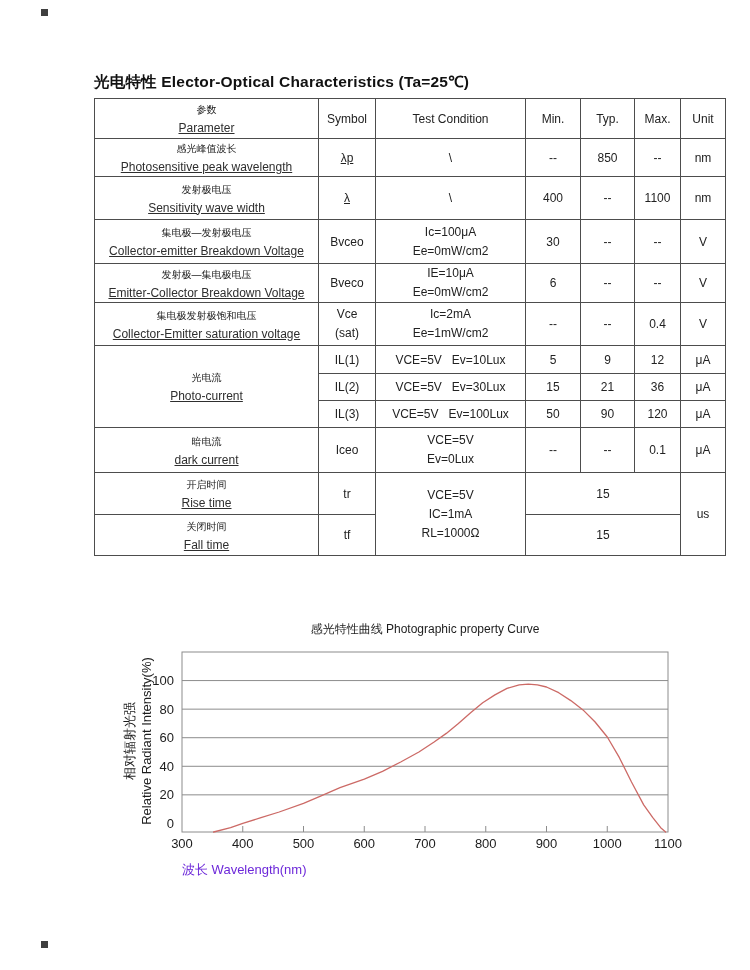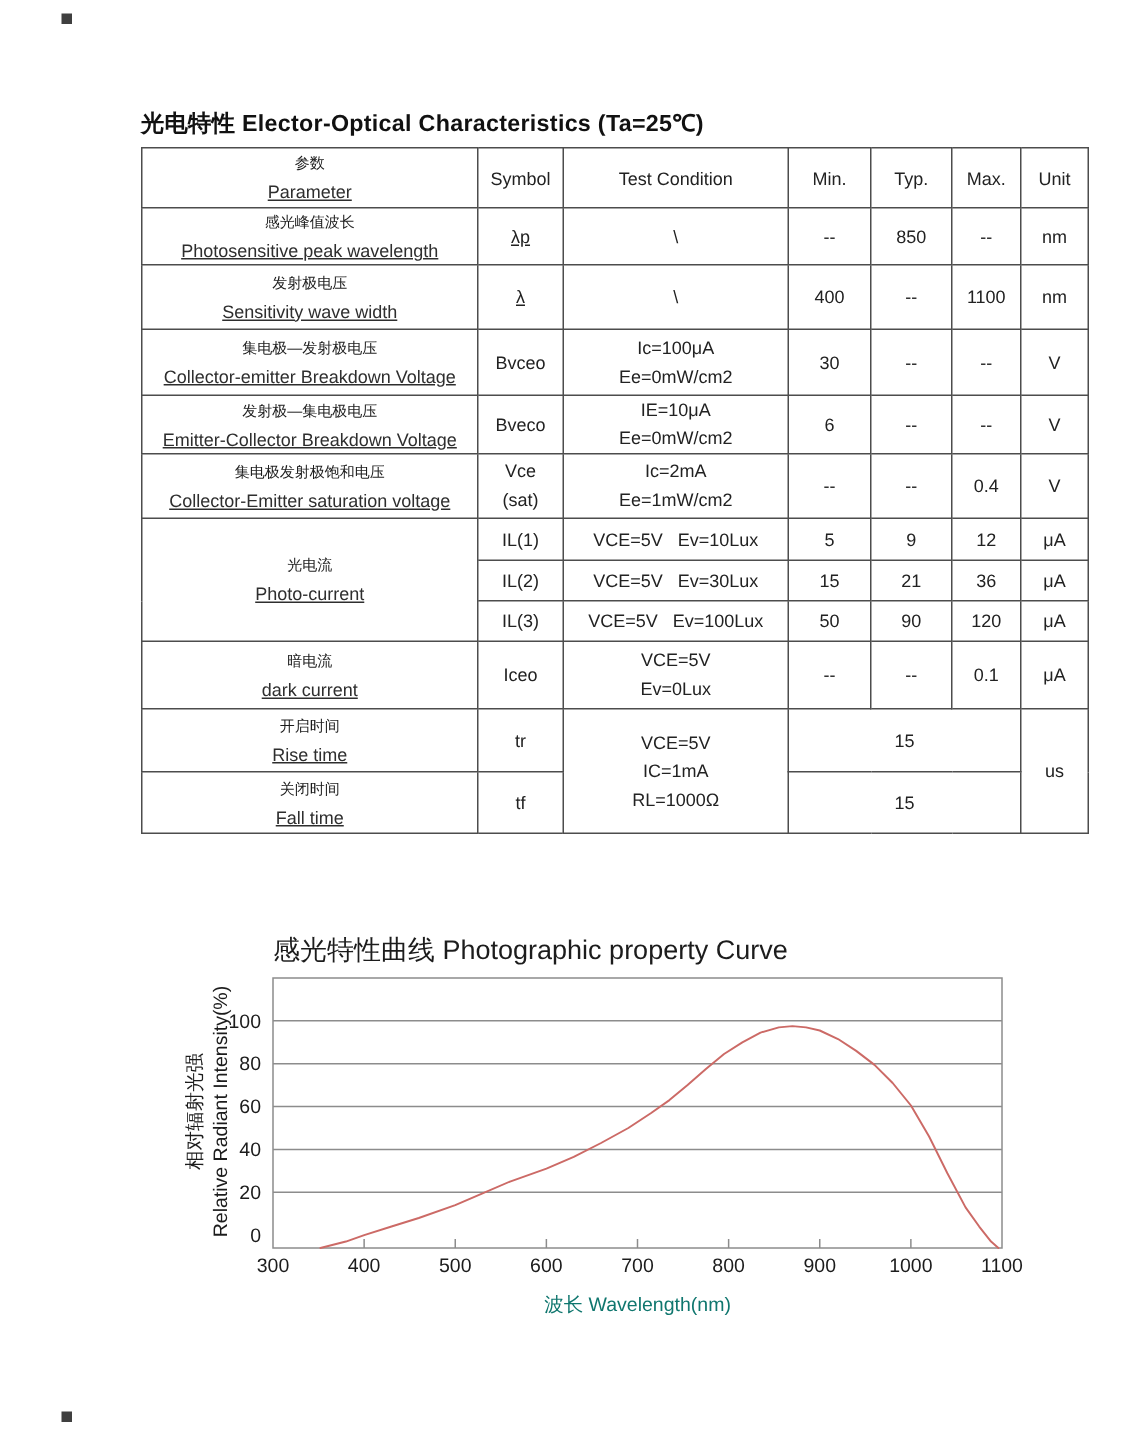--- a/index.html
+++ b/index.html
@@ -20,24 +20,24 @@
   table.spec td{border:1px solid #4d4d4d;padding:0;text-align:center;vertical-align:middle;
                 font-size:12px;color:#222;}
   .zh{font-size:10px;line-height:19px;color:#1c1c1c;}
   .en{font-size:12px;line-height:18px;color:#2e2e2e;text-decoration:underline;}
   .c2{line-height:19px;}
   .one{font-size:12.5px;text-decoration:underline;}
   .gap{white-space:pre;font-size:12px;}
   .num{font-size:12.5px;}
 
   
-  .chart-title{position:absolute;left:150px;top:621px;width:486px;text-align:left;
-               font-size:18px;color:#1c1c1c;}
-  .x-title{position:absolute;left:150px;top:861px;width:486px;text-align:center;
-           font-size:13px;color:#0f766e;}
+  .chart-title{position:absolute;left:150px;top:621px;width:486px;text-align:center;
+               font-size:12px;color:#1c1c1c;}
+  .x-title{position:absolute;left:150px;top:861px;width:486px;
+           font-size:13px;color:#6d28d9;}
   .y-title{position:absolute;left:-44px;top:724px;width:300px;text-align:center;
            transform:rotate(-90deg);font-size:13px;color:#1c1c1c;}
   .y-title div{line-height:17px;white-space:nowrap;}
   #chart-svg{position:absolute;left:0;top:0;}
   #chart-svg text{font-family:"Liberation Sans",sans-serif;fill:#1c1c1c;}
 </style>
 </head>
 <body>
 
 <div class="page">

